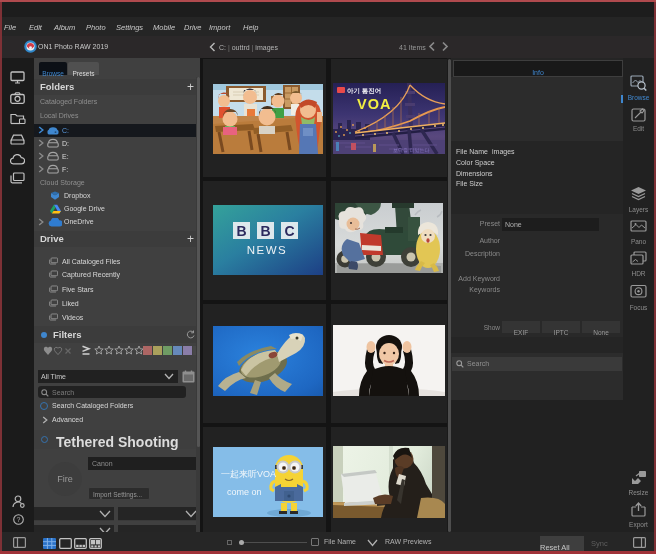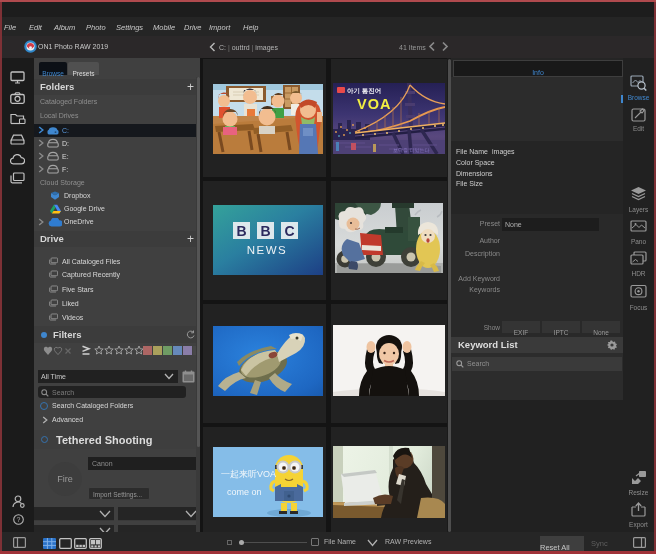--- a/index.html
+++ b/index.html
@@ -271,21 +271,21 @@
     </div>
     <div class="abs" style="left:6px;top:344px;width:8px;height:8px;border-radius:50%;border:1.4px solid #3572ae"></div>
     <span class="item" style="left:18px;top:344px">Search Cataloged Folders</span>
     <svg class="abs" style="left:8px;top:358px" width="6" height="8" viewBox="0 0 6 8">
         <path d="M1.2 1 L4.8 4 L1.2 7" stroke="#b0b0b0" stroke-width="1.3" fill="none"></path>
       </svg>
     <span class="item" style="left:18px;top:358px">Advanced</span>
 
     <div class="hdr" style="top:372px;height:19px;background:#3e3e3e">
       <div style="position:absolute;left:7px;top:6px;width:7px;height:7px;border-radius:50%;border:1.6px solid #3572ae"></div>
-      <span style="position:absolute;left:22px;top:4px;font-size:11px;color:#dcdcdc;font-weight:bold">Tethered Shooting</span>
+      <span style="position:absolute;left:22px;top:4px;font-size:14px;color:#dcdcdc;font-weight:bold">Tethered Shooting</span>
     </div>
     <div class="abs" style="left:14px;top:404px;width:34px;height:34px;border-radius:50%;background:#3d3d3d;text-align:center">
       <span style="font-size:9px;color:#9a9a9a;line-height:34px">Fire</span></div>
     <div class="abs" style="left:54px;top:399px;width:110px;height:13px;background:#1f1f1f">
       <span style="position:absolute;left:4px;top:3px;font-size:7px;color:#8d8d8d">Canon</span>
       </div>
     <div class="abs" style="left:54px;top:429px;width:62px;height:13px;background:#2c2c2c;border:1px solid #414141;border-radius:2px">
       <span style="position:absolute;left:4px;top:2.5px;font-size:6.5px;color:#979797">Import Settings...</span>
       </div>
     <div class="abs" style="left:0;top:449px;width:80px;height:14px;background:#252525;border-bottom:1px solid #3a3a3a">
@@ -602,27 +602,20 @@
     <span class="abs" style="left:0;top:192px;width:49px;text-align:right;font-size:7px;color:#8a8a8a">Description</span>
     <span class="abs" style="left:0;top:217px;width:49px;text-align:right;font-size:7px;color:#8a8a8a">Add Keyword</span>
     <span class="abs" style="left:0;top:228px;width:49px;text-align:right;font-size:7px;color:#8a8a8a">Keywords</span>
     <span class="abs" style="left:0;top:266px;width:49px;text-align:right;font-size:6.5px;color:#8a8a8a">Show</span>
     <div class="abs" style="left:51px;top:263px;width:38px;height:12px;background:#343434;text-align:center">
       <span style="font-size:6.5px;color:#9a9a9a;line-height:12px">EXIF</span></div>
     <div class="abs" style="left:91px;top:263px;width:38px;height:12px;background:#343434;text-align:center">
       <span style="font-size:6.5px;color:#9a9a9a;line-height:12px">IPTC</span></div>
     <div class="abs" style="left:131px;top:263px;width:38px;height:12px;background:#343434;text-align:center">
       <span style="font-size:6.5px;color:#9a9a9a;line-height:12px">None</span></div>
-    <div class="abs" style="left:0;top:279px;width:172px;height:16px;background:#3a3a3a">
-      <span style="position:absolute;left:7px;top:2px;font-size:9.5px;color:#dedede;font-weight:bold">Keyword List</span>
-      <svg style="position:absolute;right:6px;top:3px" width="10" height="10" viewBox="0 0 10 10">
-        <path d="M5 0.5 L6 2 L8 1.5 L8.5 3.5 L10 4 L9 5.8 L10 7.5 L8 8 L7.5 9.8 L5.5 9 L4 10 L3 8.2 L1 8 L1.5 6 L0 5 L1.5 3.8 L1 2 L3 2 L3.5 0.5 Z" fill="#9a9a9a"></path>
-        <circle cx="5" cy="5" r="1.6" fill="#3a3a3a"></circle>
-        </svg>
-      </div>
     <div class="abs" style="left:0;top:295px;width:172px;height:47px;background:#2c2c2c"></div>
     <div class="abs" style="left:1px;top:299px;width:170px;height:14px;background:#3a3a3a">
       <svg style="position:absolute;left:4px;top:3px" width="8" height="8" viewBox="0 0 8 8">
           <circle cx="3.2" cy="3.2" r="2.4" fill="none" stroke="#999" stroke-width="1.1"></circle>
           <path d="M5 5 L7.3 7.3" stroke="#999" stroke-width="1.1"></path>
         </svg>
       <span style="position:absolute;left:15px;top:3px;font-size:7px;color:#909090">Search</span>
       </div>
     <div class="abs" style="left:0;top:342px;width:172px;height:132px;background:#212121"></div>
     <div class="abs" style="left:170px;top:37px;width:2px;height:8px;background:#3f87cf"></div>

